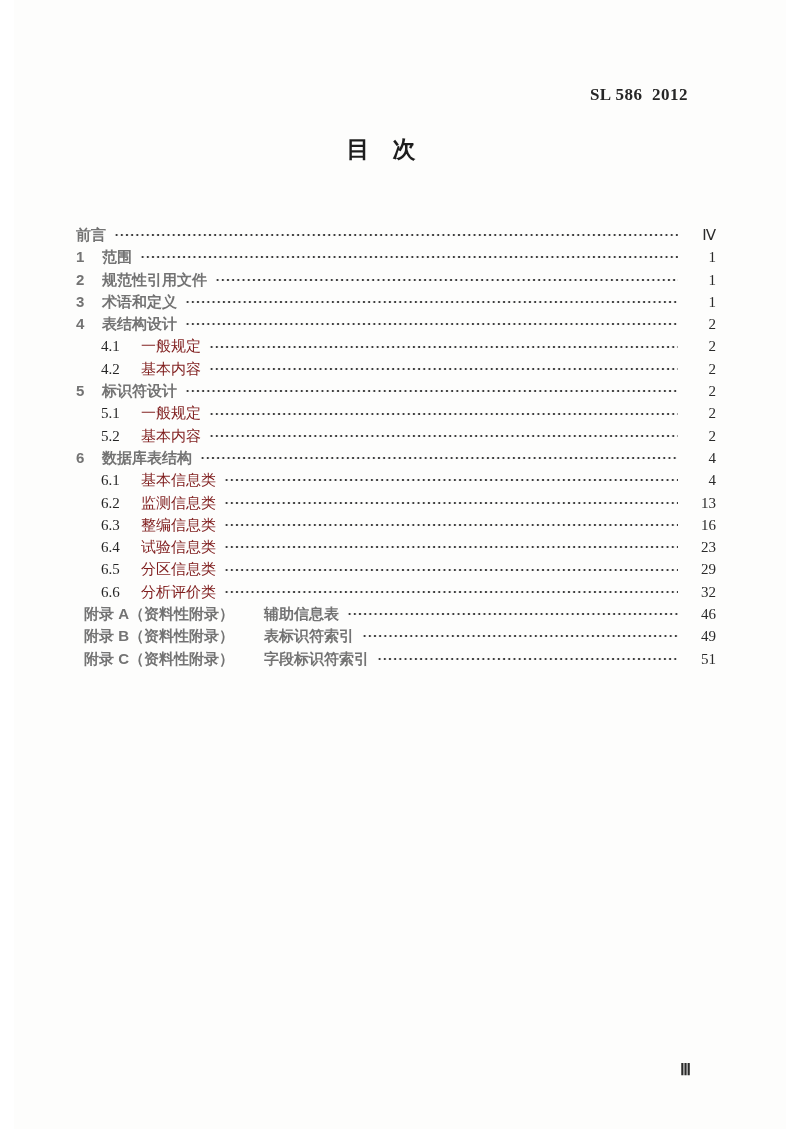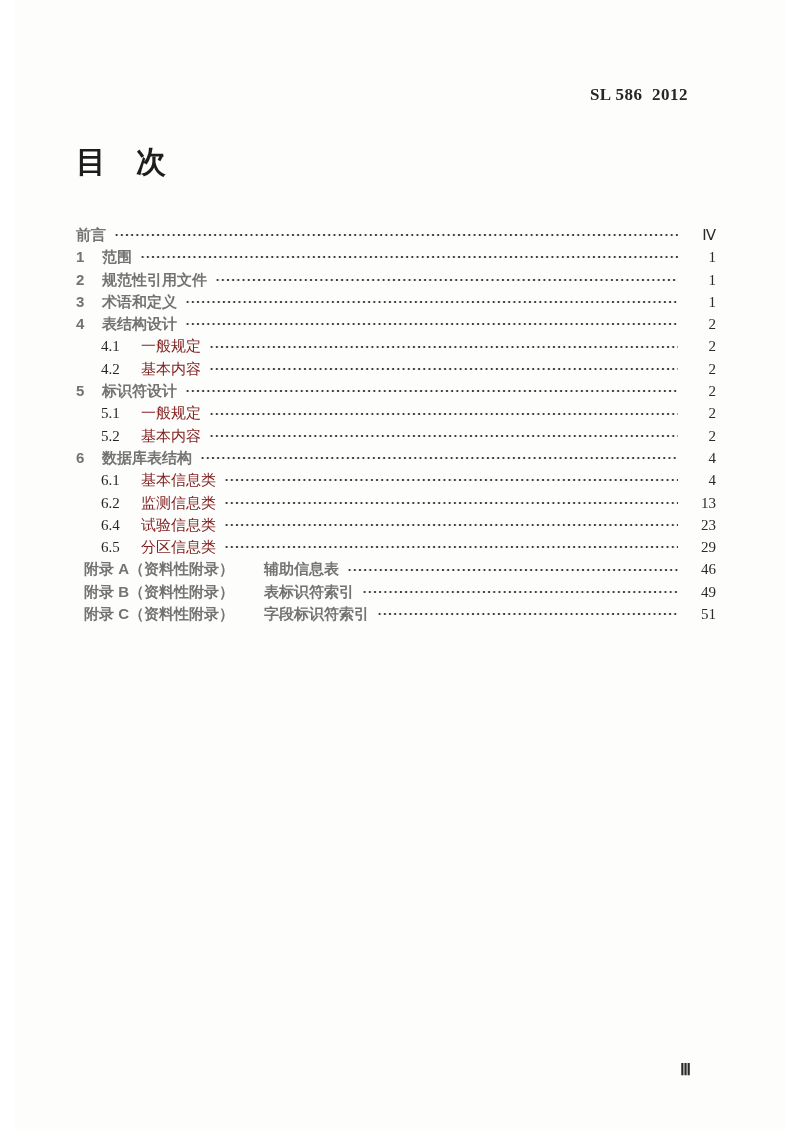--- a/index.html
+++ b/index.html
@@ -33,28 +33,28 @@
     font-weight: bold;
     font-size: 78px;
     line-height: 1;
     letter-spacing: -2px;
     color: var(--wm, #e4e4e4);
     z-index: 1;
     user-select: none;
   }
   .page-title {
     position: absolute;
-    top: 144px;
+    top: 136px;
     left: 62px;
     width: 640px;
     padding-right: 30px;
-    text-align: left;
+    text-align: center;
     font-family: "Liberation Sans", sans-serif;
     font-weight: bold;
-    font-size: 30px;
+    font-size: 23px;
     line-height: 1.2;
     color: #1d1d1d;
     z-index: 2;
   }
   .toc {
     position: absolute;
     left: 62px;
     top: 224px;
     width: 640px;
     font-size: 15px;
@@ -187,30 +187,42 @@
         <span class="dots"></span>
         <span class="pg">4</span>
       </div>
       <div class="toc-row sub">
         <span class="num">6.2</span>
         <span class="title">监测信息类</span>
         <span class="dots"></span>
         <span class="pg">13</span>
       </div>
       <div class="toc-row sub">
+        <span class="num">6.3</span>
+        <span class="title">整编信息类</span>
+        <span class="dots"></span>
+        <span class="pg">16</span>
+      </div>
+      <div class="toc-row sub">
         <span class="num">6.4</span>
         <span class="title">试验信息类</span>
         <span class="dots"></span>
         <span class="pg">23</span>
       </div>
       <div class="toc-row sub">
         <span class="num">6.5</span>
         <span class="title">分区信息类</span>
         <span class="dots"></span>
         <span class="pg">29</span>
+      </div>
+      <div class="toc-row sub">
+        <span class="num">6.6</span>
+        <span class="title">分析评价类</span>
+        <span class="dots"></span>
+        <span class="pg">32</span>
       </div>
       <div class="toc-row level0 appendix">
         <span class="num">附录 A（资料性附录）</span>
         <span class="title">辅助信息表</span>
         <span class="dots"></span>
         <span class="pg">46</span>
       </div>
       <div class="toc-row level0 appendix">
         <span class="num">附录 B（资料性附录）</span>
         <span class="title">表标识符索引</span>

